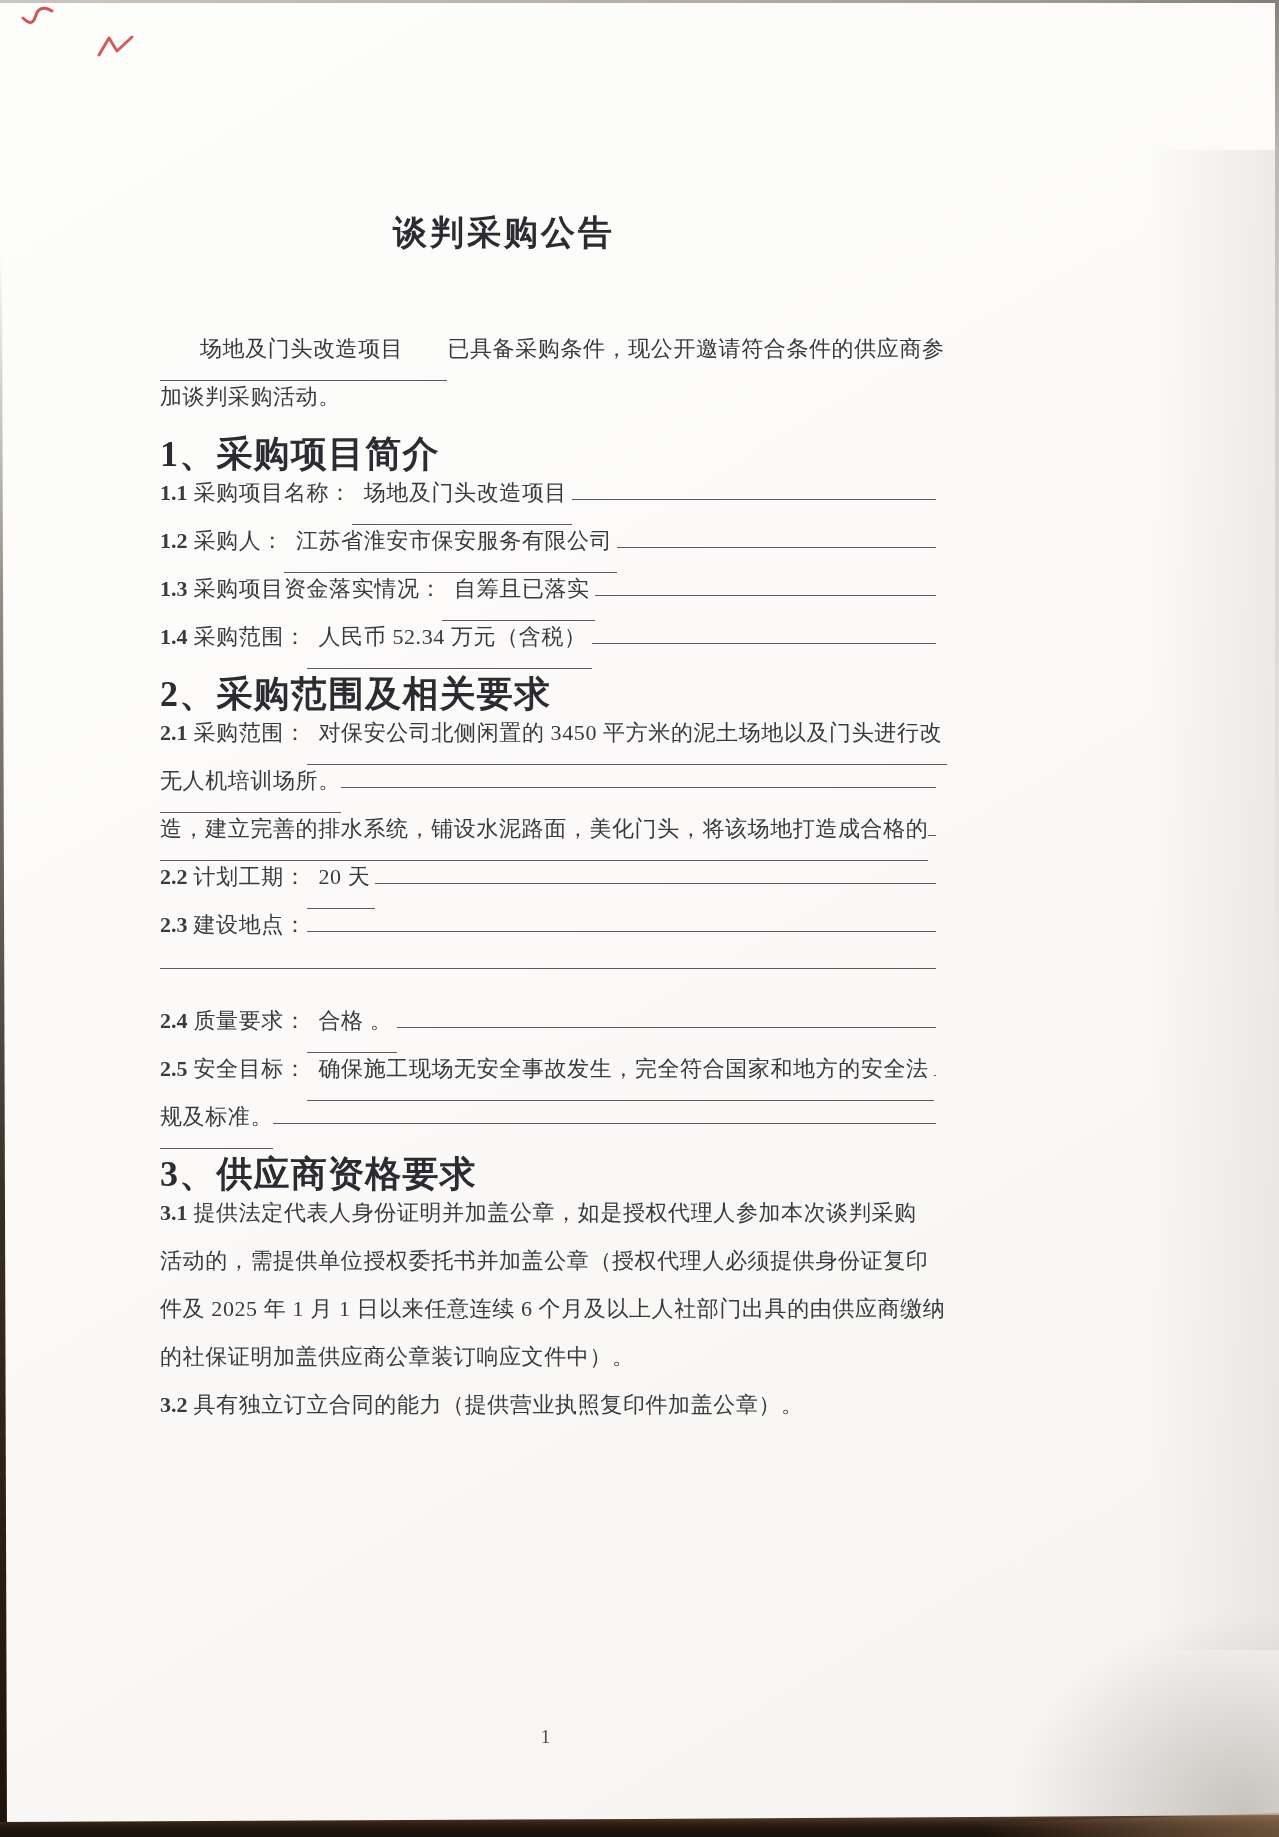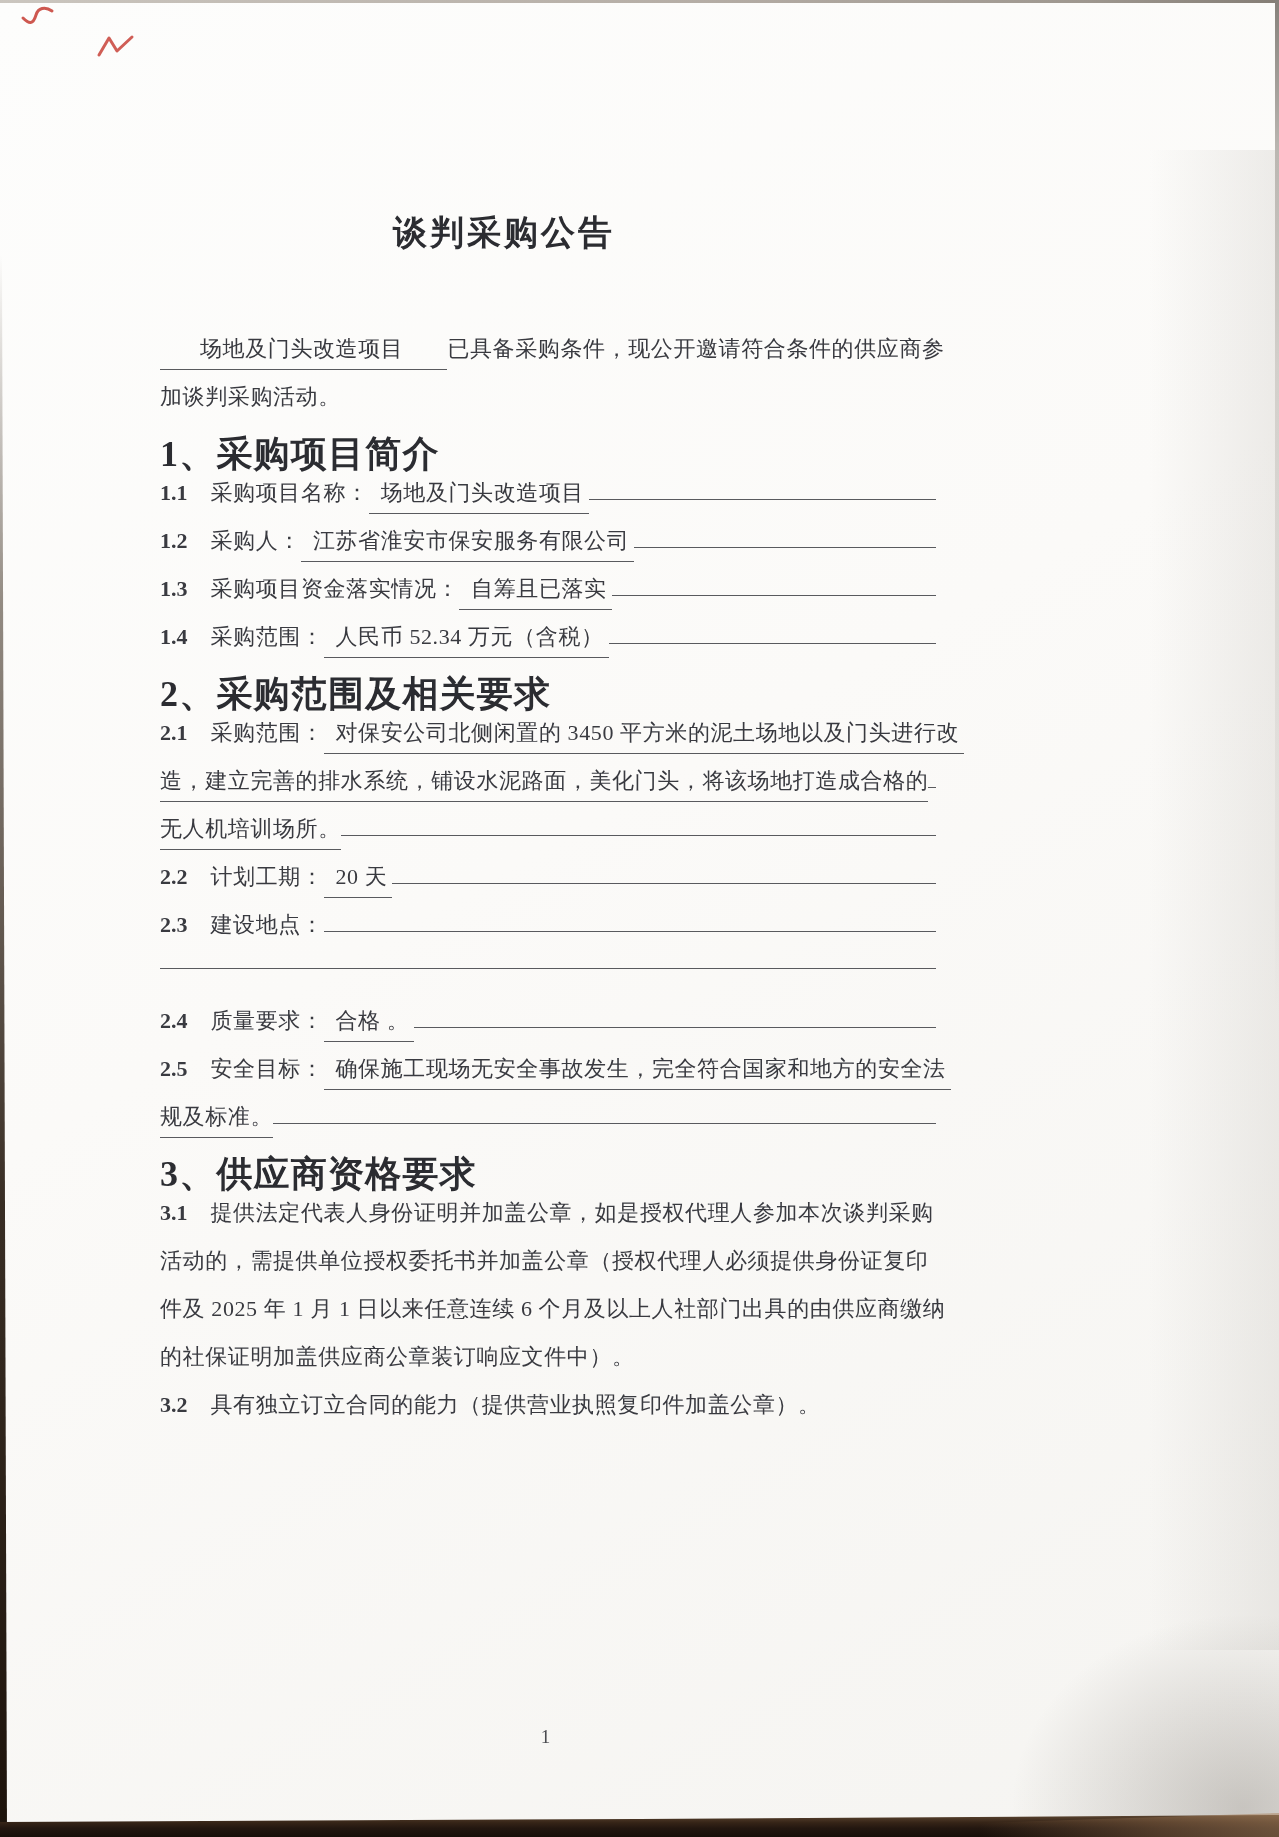--- a/index.html
+++ b/index.html
@@ -52,22 +52,22 @@
   }
   #doc-body {
     position:absolute; left:160px; top:322px; width:776px; overflow:visible;
   }
   .line {
     display:flex; align-items:baseline; height:36px; padding-top:12px;
     font-size:22px; letter-spacing:0.6px; white-space:pre; position:relative;
   }
   .line.heading { font-size:36px; font-weight:700; color:#2b2c31; letter-spacing:1.2px; }
   .seg { flex:0 0 auto; }
-  .num { font-weight:700; margin-right:23px; letter-spacing:0; }
-  .u { border-bottom:1.8px solid #595a5e; padding-bottom:5px; }
+  .num { font-weight:700; margin-right:6px; letter-spacing:0; }
+  .u { border-bottom:1.8px solid #595a5e; padding-bottom:16px; }
   .val { padding-left:12px; padding-right:5px; }
   .blank { padding-left:40px; padding-right:44px; }
   .fill {
     flex:1 1 8px; height:0; padding-bottom:10px; margin-bottom:-11px;
     border-bottom:1.8px solid #595a5e;
   }
   .page-number {
     position:absolute; left:160px; top:1726px; width:772px; text-align:center;
     font-size:19px; color:#4a4b50; letter-spacing:1px;
   }
@@ -92,22 +92,22 @@
   <div id="doc-body">
       <div class="line intro"><span class="seg u blank">场地及门头改造项目</span><span class="seg">已具备采购条件，现公开邀请符合条件的供应商参</span></div>
       <div class="line body"><span class="seg">加谈判采购活动。</span></div>
       <div class="line heading"><span class="seg">1、采购项目简介</span></div>
       <div class="line item"><span class="seg num">1.1</span><span class="seg">采购项目名称：</span><span class="seg u val">场地及门头改造项目</span><div class="fill"></div></div>
       <div class="line item"><span class="seg num">1.2</span><span class="seg">采购人：</span><span class="seg u val">江苏省淮安市保安服务有限公司</span><div class="fill"></div></div>
       <div class="line item"><span class="seg num">1.3</span><span class="seg">采购项目资金落实情况：</span><span class="seg u val">自筹且已落实</span><div class="fill"></div></div>
       <div class="line item"><span class="seg num">1.4</span><span class="seg">采购范围：</span><span class="seg u val">人民币 52.34 万元（含税）</span><div class="fill"></div></div>
       <div class="line heading"><span class="seg">2、采购范围及相关要求</span></div>
       <div class="line item"><span class="seg num">2.1</span><span class="seg">采购范围：</span><span class="seg u val">对保安公司北侧闲置的 3450 平方米的泥土场地以及门头进行改</span><div class="fill"></div></div>
+      <div class="line cont"><span class="seg u">无人机培训场所。</span><div class="fill"></div></div>
       <div class="line cont"><span class="seg u">造，建立完善的排水系统，铺设水泥路面，美化门头，将该场地打造成合格的</span><div class="fill"></div></div>
-      <div class="line cont"><span class="seg u">无人机培训场所。</span><div class="fill"></div></div>
       <div class="line item"><span class="seg num">2.2</span><span class="seg">计划工期：</span><span class="seg u val">20 天</span><div class="fill"></div></div>
       <div class="line item"><span class="seg num">2.3</span><span class="seg">建设地点：</span><div class="fill"></div></div>
       <div class="line cont"><div class="fill"></div></div>
       <div class="line item"><span class="seg num">2.4</span><span class="seg">质量要求：</span><span class="seg u val">合格 。</span><div class="fill"></div></div>
       <div class="line item"><span class="seg num">2.5</span><span class="seg">安全目标：</span><span class="seg u val">确保施工现场无安全事故发生，完全符合国家和地方的安全法</span><div class="fill"></div></div>
       <div class="line cont"><span class="seg u">规及标准。</span><div class="fill"></div></div>
       <div class="line heading"><span class="seg">3、供应商资格要求</span></div>
       <div class="line item"><span class="seg num">3.1</span><span class="seg">提供法定代表人身份证明并加盖公章，如是授权代理人参加本次谈判采购</span></div>
       <div class="line cont"><span class="seg">活动的，需提供单位授权委托书并加盖公章（授权代理人必须提供身份证复印</span></div>
       <div class="line cont"><span class="seg">件及 2025 年 1 月 1 日以来任意连续 6 个月及以上人社部门出具的由供应商缴纳</span></div>

